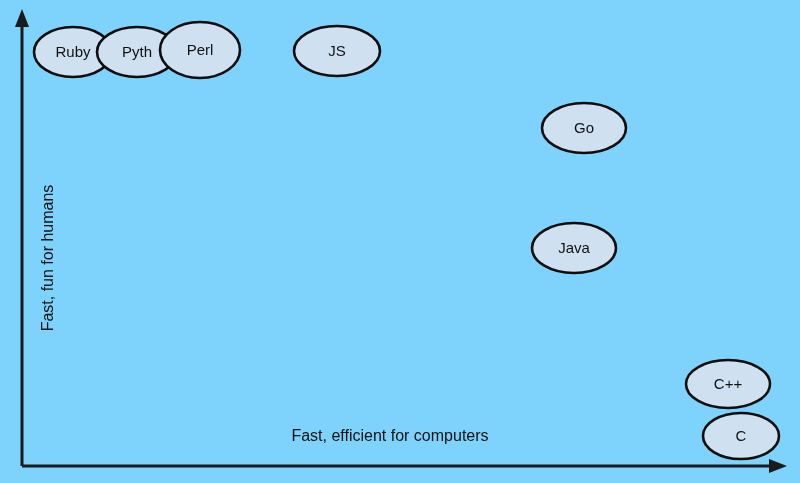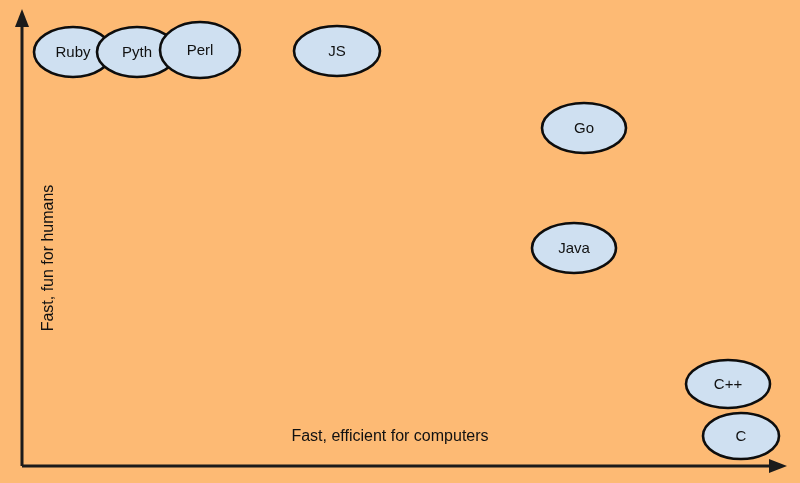--- a/index.html
+++ b/index.html
@@ -8,21 +8,21 @@
     padding: 0;
     background: #ffffff;
   }
   body {
     font-family: "Liberation Sans", sans-serif;
   }
   #canvas {
     position: relative;
     width: 800px;
     height: 483px;
-    background: #fdba74;
+    background: #7dd3fc;
     overflow: hidden;
   }
   #plot-svg {
     position: absolute;
     left: 0;
     top: 0;
     width: 800px;
     height: 483px;
     display: block;
   }

